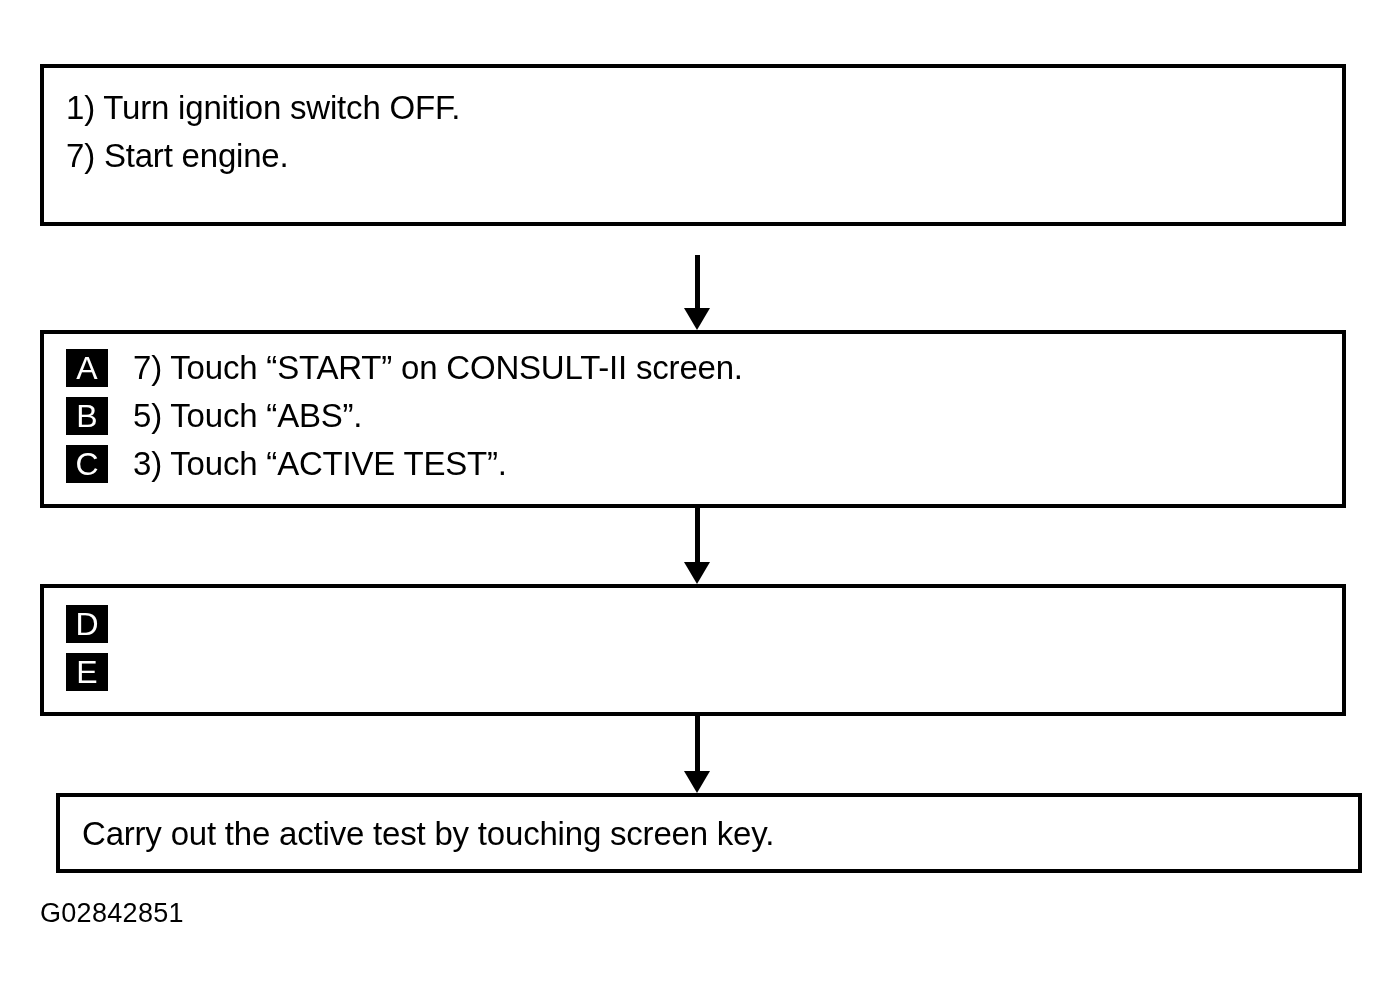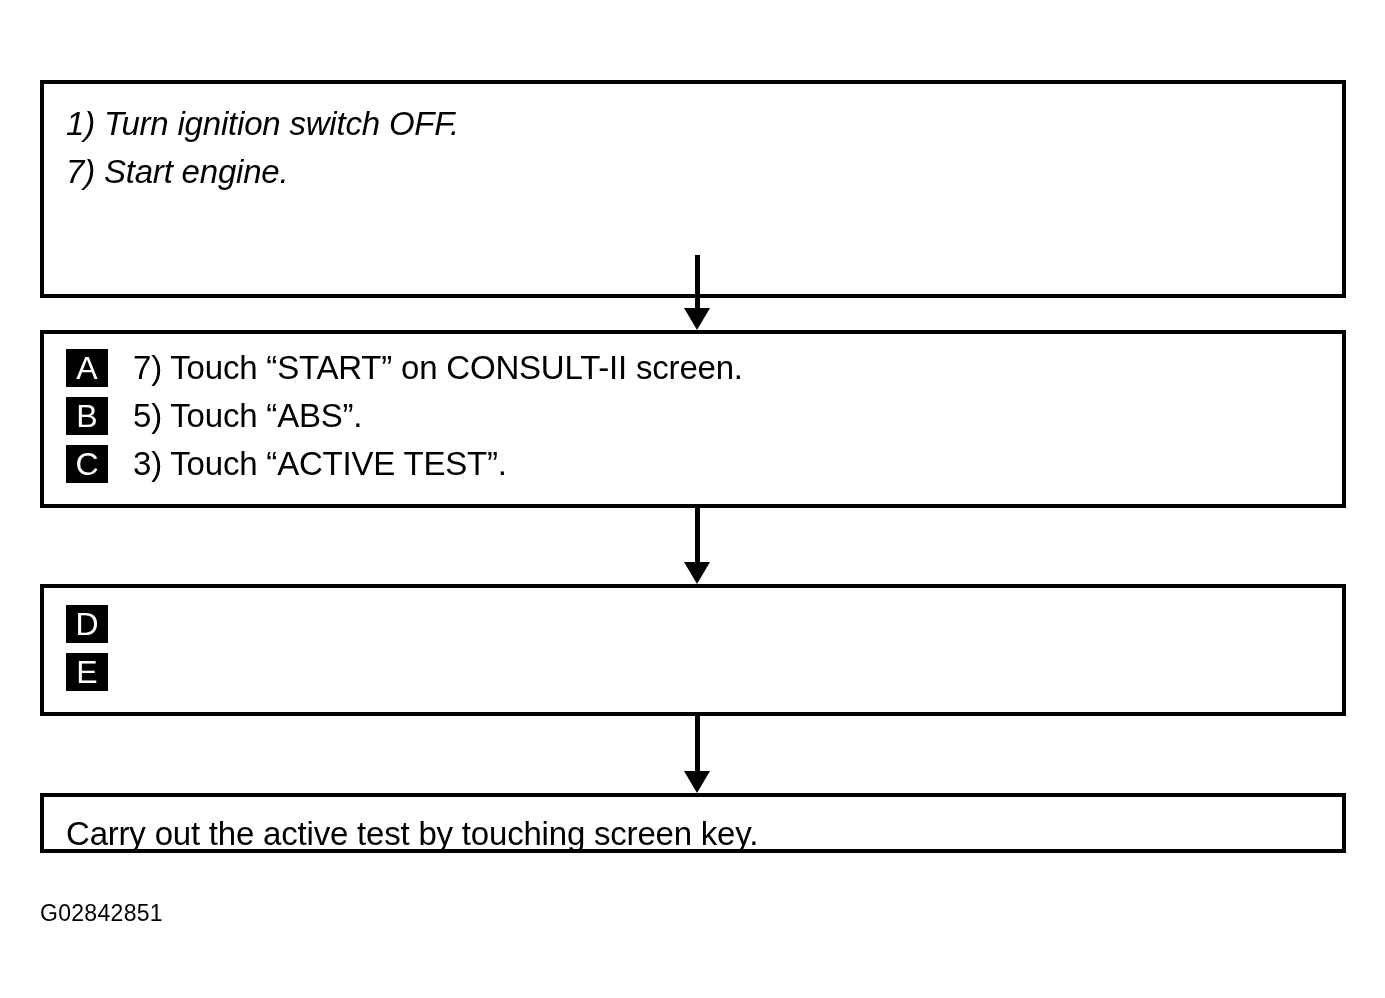--- a/index.html
+++ b/index.html
@@ -87,32 +87,32 @@
     width: 0;
     height: 0;
     border-left: 13px solid transparent;
     border-right: 13px solid transparent;
     border-top: 22px solid #000000;
   }
 
   
   .caption {
     position: absolute;
-    font-size: 23px;
+    font-size: 27px;
     line-height: 32px;
     letter-spacing: 0.3px;
     white-space: pre;
   }
 </style>
 </head>
 <body>
 
 <div id="canvas">
 
-  <div class="flow-box" id="box-1" style="left:40px; top:80px; width:1306px; height:218px;font-style:italic;">
+  <div class="flow-box" id="box-1" style="left:40px; top:64px; width:1306px; height:162px;">
     <div class="box-lines" style="top:16px;">
       <div class="flow-line">
         <span class="line-text">1) Turn ignition switch OFF.</span>
       </div>
       <div class="flow-line">
         <span class="line-text">7) Start engine.</span>
       </div>
     </div>
   </div>
 
@@ -152,21 +152,21 @@
         <span class="badge">E</span>
       </div>
     </div>
   </div>
 
   <div class="connector" id="connector-3" style="left:684px; top:716px; height:77px;">
     <div class="stem" style="height:55px;"></div>
     <div class="head" style="top:55px;"></div>
   </div>
 
-  <div class="flow-box" id="box-4" style="left:40px; top:793px; width:1306px; height:60px;">
+  <div class="flow-box" id="box-4" style="left:56px; top:793px; width:1306px; height:80px;">
     <div class="box-lines" style="top:13px;">
       <div class="flow-line">
         <span class="line-text">Carry out the active test by touching screen key.</span>
       </div>
     </div>
   </div>
 
   <div class="caption" style="left:40px; top:897px;">G02842851</div>
 
 </div>

